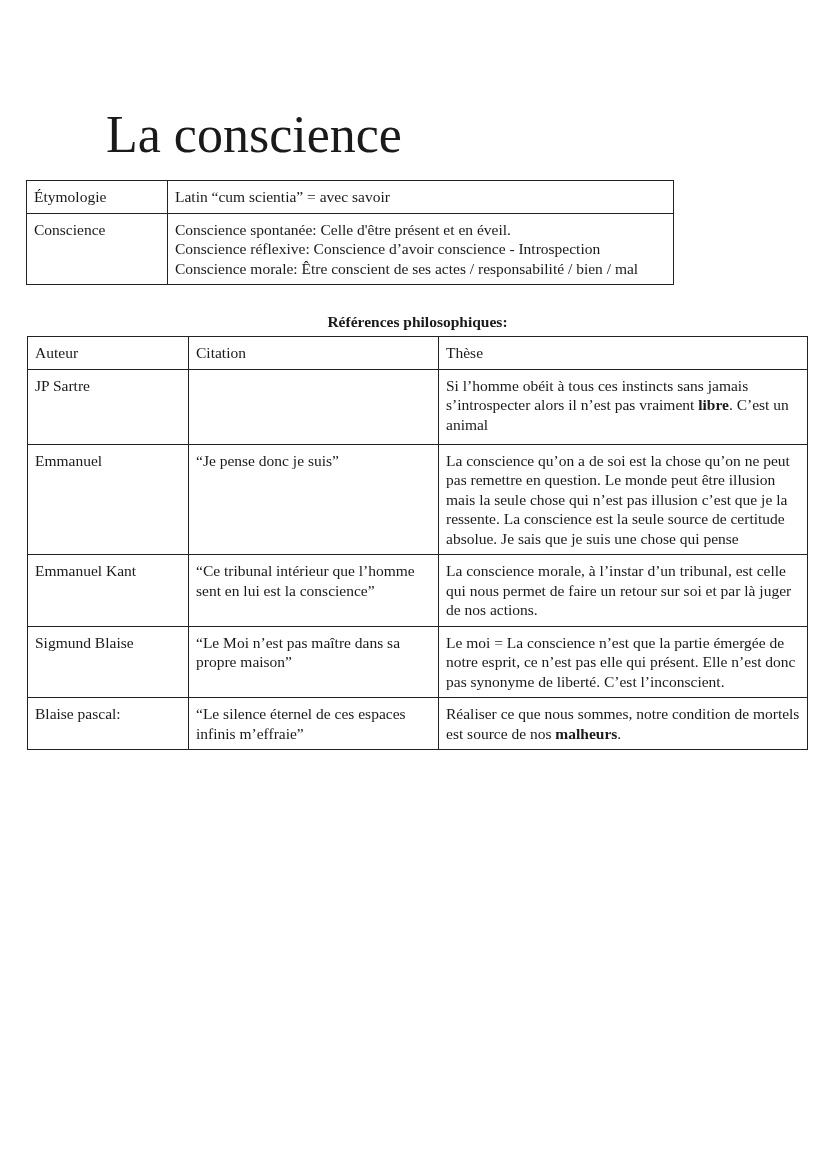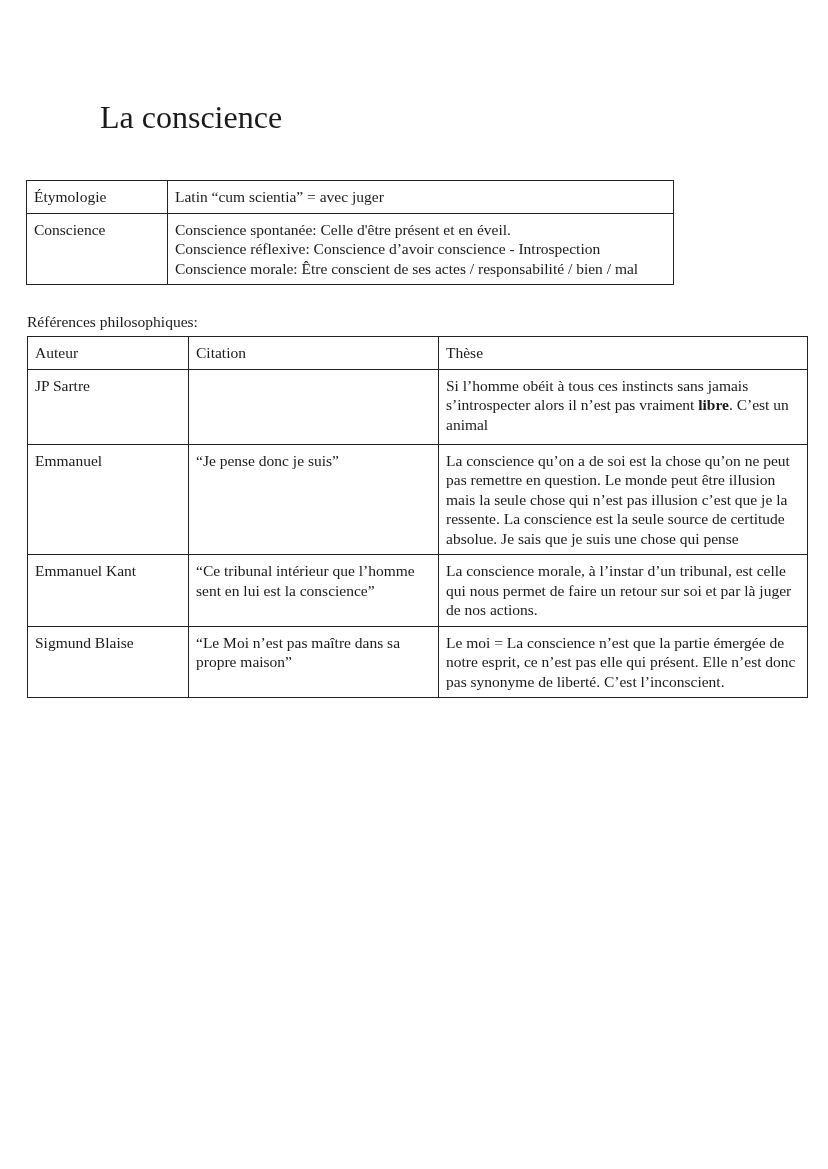--- a/index.html
+++ b/index.html
@@ -4,54 +4,54 @@
   <style>
     html, body { margin: 0; padding: 0; background: #ffffff; }
     body {
       width: 828px; height: 1169px; position: relative; overflow: hidden;
       font-family: "DejaVu Serif", "Liberation Serif", serif;
       color: #1a1a1a;
     }
     .title {
       position: absolute; left: 100px; top: 98px;
       font-family: "Liberation Serif", "DejaVu Serif", serif;
-      font-size: 32px; font-weight: normal; margin: 0; line-height: 1.2;
+      font-size: 52px; font-weight: normal; margin: 6px; line-height: 1.2;
     }
     table { border-collapse: collapse; position: absolute; }
     td, th {
       border: 1.5px solid #222;
       vertical-align: top; text-align: left;
       font-family: "Liberation Serif", "DejaVu Serif", serif;
       font-size: 15.5px; line-height: 19.5px; font-weight: normal;
       padding: 6px 7px 6px 7px;
     }
     .t1 { left: 26px; top: 180px; width: 648px; }
     .t1 .c1 { width: 126px; }
     .t2 { left: 27px; top: 336px; width: 781px; }
     .t2 .c1 { width: 146px; }
     .t2 .c2 { width: 235px; }
     .section-heading {
-      position: absolute; left: 27px; top: 313px; width: 781px; 
+      position: absolute; left: 27px; top: 313px; width: 781px; text-align: center;
       font-family: "Liberation Serif", "DejaVu Serif", serif;
-      font-size: 15.5px; font-weight: normal;
+      font-size: 15.5px; font-weight: bold;
     }
     .line { display: block; }
     b { font-weight: bold; }
   </style>
 </head>
 <body>
 
 <h1 class="title">La conscience</h1>
 
 <table class="t1">
   <tbody>
       <tr>
     <td class="c1">Étymologie</td>
     <td>
-      <span class="line">Latin “cum scientia” = avec juger</span>
+      <span class="line">Latin “cum scientia” = avec savoir</span>
     </td>
   </tr>
   <tr>
     <td class="c1">Conscience</td>
     <td>
       <span class="line">Conscience spontanée: Celle d'être présent et en éveil.</span>
       <span class="line">Conscience réflexive: Conscience d’avoir conscience - Introspection</span>
       <span class="line">Conscience morale: Être conscient de ses actes / responsabilité / bien / mal</span>
     </td>
   </tr>
@@ -80,14 +80,19 @@
   <tr>
     <td class="c1">Emmanuel Kant</td>
     <td class="c2">“Ce tribunal intérieur que l’homme sent en lui est la conscience”</td>
     <td>La conscience morale, à l’instar d’un tribunal, est celle qui nous permet de faire un retour sur soi et par là juger de nos actions.</td>
   </tr>
   <tr>
     <td class="c1">Sigmund Blaise</td>
     <td class="c2">“Le Moi n’est pas maître dans sa propre maison”</td>
     <td>Le moi = La conscience n’est que la partie émergée de notre esprit, ce n’est pas elle qui présent. Elle n’est donc pas synonyme de liberté. C’est l’inconscient.</td>
   </tr>
+  <tr>
+    <td class="c1">Blaise pascal:</td>
+    <td class="c2">“Le silence éternel de ces espaces infinis m’effraie”</td>
+    <td><span>Réaliser ce que nous sommes, notre condition de mortels est source de nos </span><b>malheurs</b><span>.</span></td>
+  </tr>
 </tbody>
   </table>
 
 </body></html>

